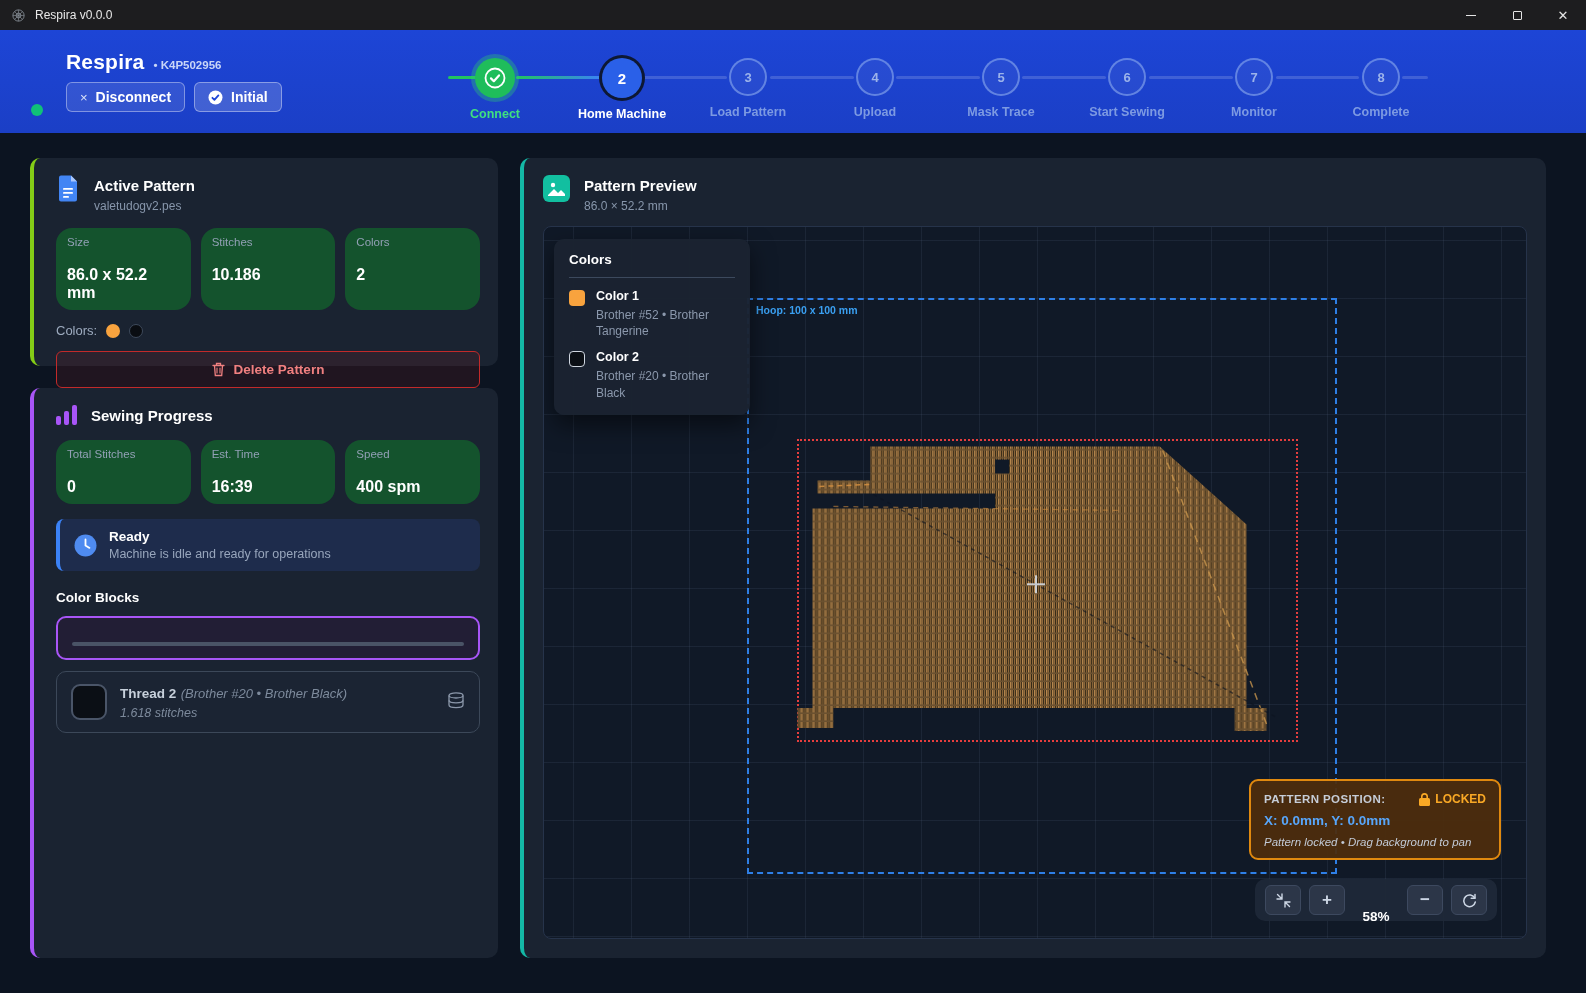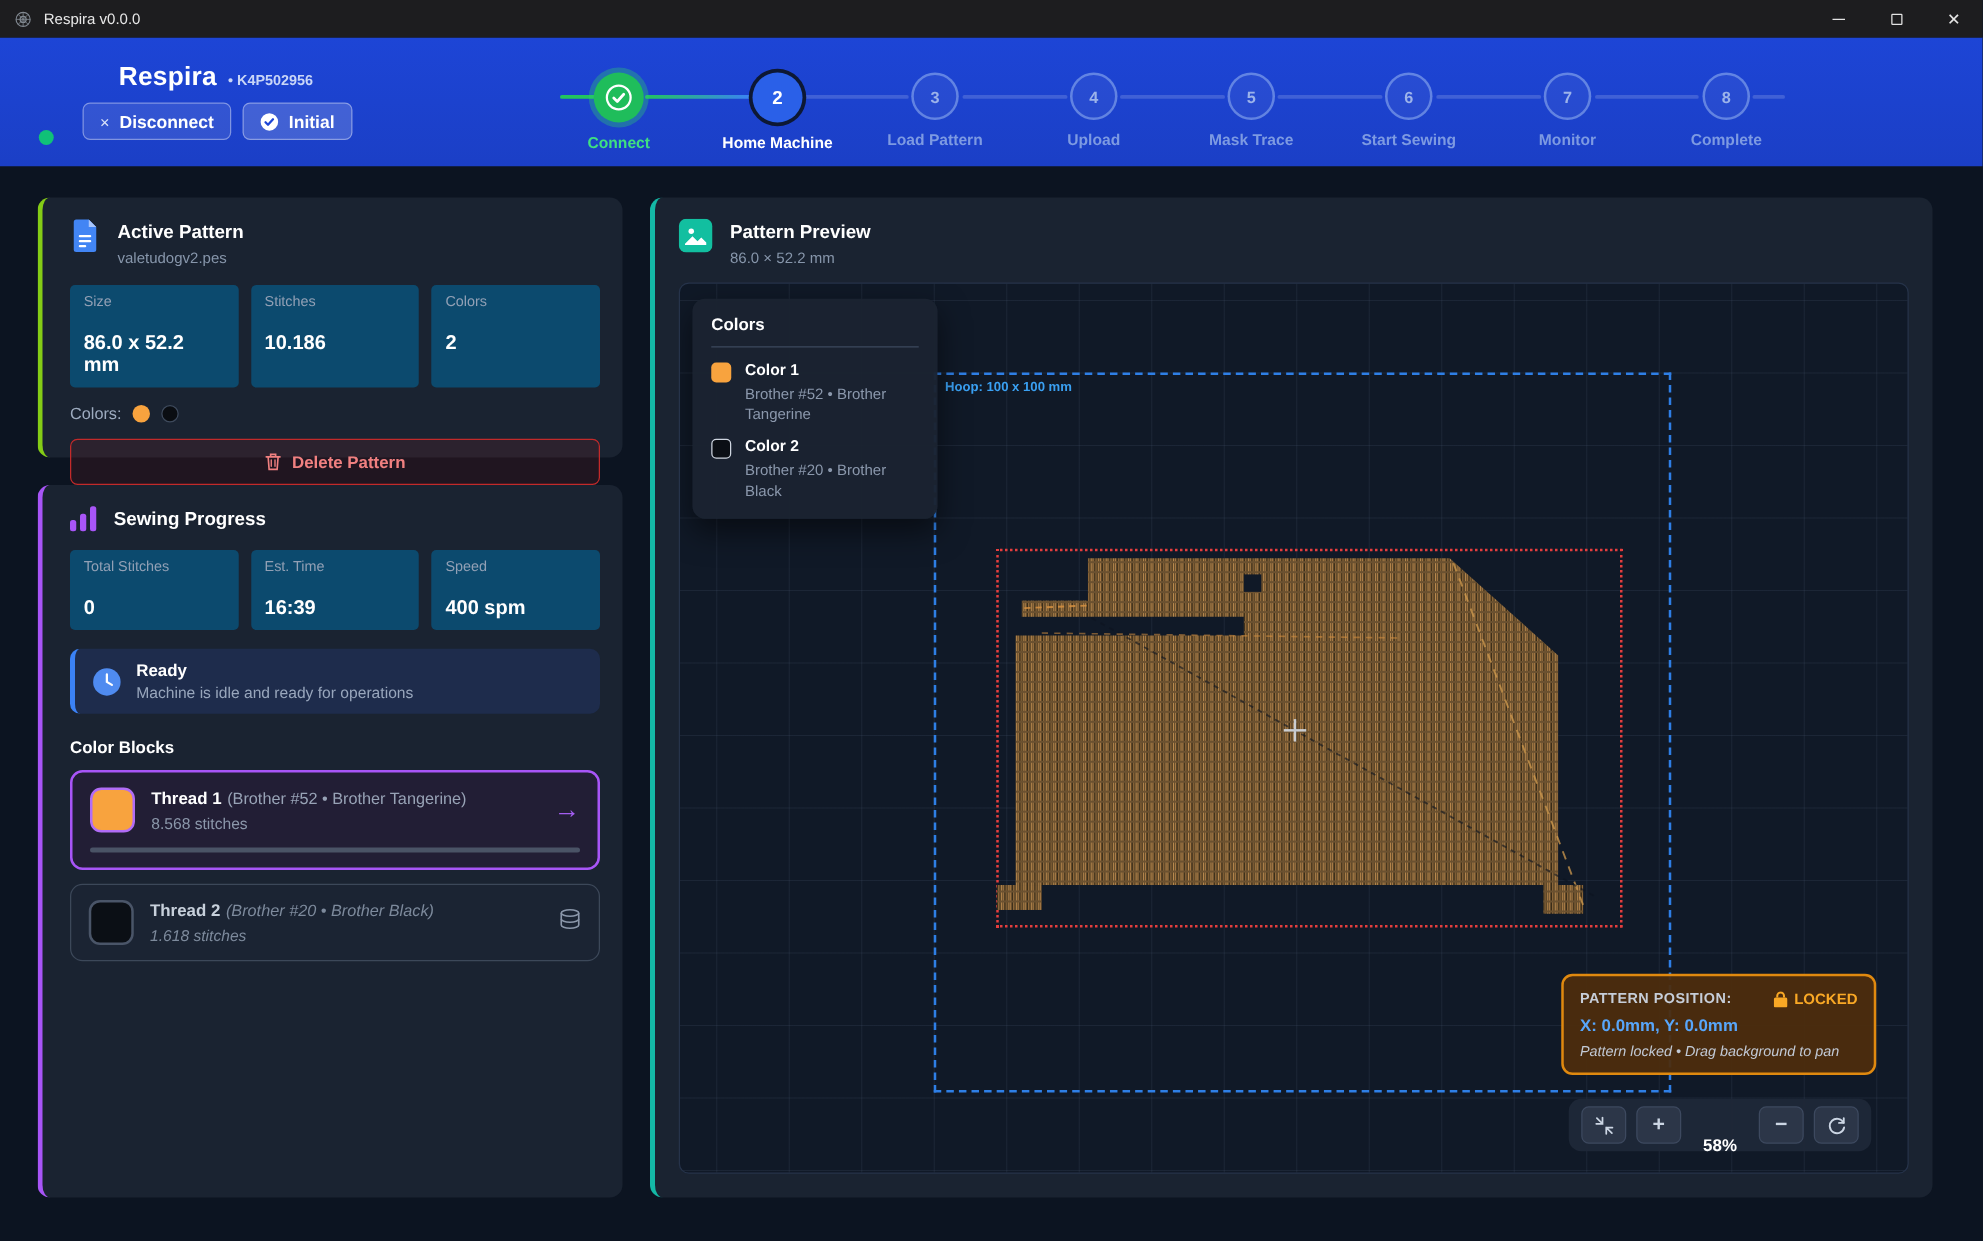--- a/index.html
+++ b/index.html
@@ -14,21 +14,21 @@
   .win-btn { width:46px; height:100%; display:flex; align-items:center; justify-content:center; color:#e4e4e4; }
   .glyph-min { width:10px; height:1px; background:#e4e4e4; }
   .glyph-max { width:9px; height:9px; border:1px solid #e4e4e4; border-radius:1px; }
   .glyph-close { font-size:13px; line-height:1; }
 
   
   .header { position:absolute; left:0; top:30px; width:1586px; height:103px;
     background:linear-gradient(180deg,#1d45d6 0%, #1b3fc6 100%); z-index:40; }
   .conn-dot { position:absolute; left:31px; top:74px; width:12px; height:12px; border-radius:50%; background:#10c178; }
   .brand { position:absolute; left:66px; top:20px; display:flex; align-items:baseline; gap:9px; color:#fff; }
-  .brand .name { font-size:21px; font-weight:700; letter-spacing:.2px;margin-left:29px; }
+  .brand .name { font-size:21px; font-weight:700; letter-spacing:.2px; }
   .brand .serial { font-size:11.5px; color:#c9d6f7; font-weight:600; }
   .hdr-buttons { position:absolute; left:66px; top:52px; display:flex; gap:9px; }
   .hdr-btn { display:flex; align-items:center; gap:8px; padding:6px 13px; border-radius:6px;
     border:1px solid rgba(255,255,255,.38); background:rgba(255,255,255,.10);
     color:#fff; font-size:14px; font-weight:700; }
   .hdr-btn.lighter { background:rgba(255,255,255,.17); }
   .hdr-btn .x { font-size:13px; font-weight:400; color:#dbe3f8; }
 
   
   .stepper { position:absolute; inset:0; }
@@ -53,21 +53,21 @@
   .card { position:absolute; background:#1a2331; border-radius:10px; }
   .accent-blue   { border-left:4px solid #84cc16; }
   .accent-purple { border-left:4px solid #a855f7; }
   .accent-teal   { border-left:4px solid #14b8a6; }
 
   .card-head { display:flex; gap:14px; align-items:flex-start; }
   .card-title { font-size:15px; font-weight:700; color:#fff; padding-top:2px; }
   .card-sub { font-size:12px; color:#8796ab; margin-top:5px; }
 
   .stats-row { display:flex; gap:10px; margin-top:15px; }
-  .stat { flex:1; background:#0c4a6e; border-radius:4px; padding:8px 11px; }
+  .stat { flex:1; background:#14532d; border-radius:16px; padding:8px 11px; }
   .stat .sl { font-size:11.5px; color:#92a0b5; }
   .stat .sv { font-size:16px; font-weight:700; color:#fff; margin-top:18px; }
 
   
   #card-pattern { left:30px; top:25px; width:468px; height:208px; padding:17px 18px 16px 22px; }
   .colors-row { display:flex; align-items:center; gap:9px; margin-top:13px;
     font-size:13px; color:#9dabbf; }
   .dot { width:14px; height:14px; border-radius:50%; }
   .dot.b { border:1px solid #3e4a5c; }
   .btn-delete { margin-top:13px; width:100%; height:37px; display:flex; align-items:center;
@@ -306,29 +306,20 @@
         <path d="M11.5 5.5v6l4 2.4" stroke="#fff" stroke-width="1.8" fill="none" stroke-linecap="round"></path>
       </svg>
       <div>
         <div class="ready-tt">Ready</div>
         <div class="ready-dd">Machine is idle and ready for operations</div>
       </div>
     </div>
     <div class="cb-title">Color Blocks</div>
 
     <div class="thread t1">
-      <div class="thread-row">
-        <span class="swatch s1" style="background: rgb(248, 163, 62);"></span>
-        <div>
-          <div><span class="th-name">Thread 1</span>
-               <span class="th-detail">(Brother #52 • Brother Tangerine)</span></div>
-          <div class="th-st">8.568 stitches</div>
-        </div>
-        <span class="th-right arrow">→</span>
-      </div>
       <div class="track"></div>
     </div>
 
     <div class="thread t2">
       <div class="thread-row">
         <span class="swatch s2" style="background: rgb(11, 15, 21);"></span>
         <div>
           <div><span class="th-name">Thread 2</span>
                <span class="th-detail">(Brother #20 • Brother Black)</span></div>
           <div class="th-st">1.618 stitches</div>

